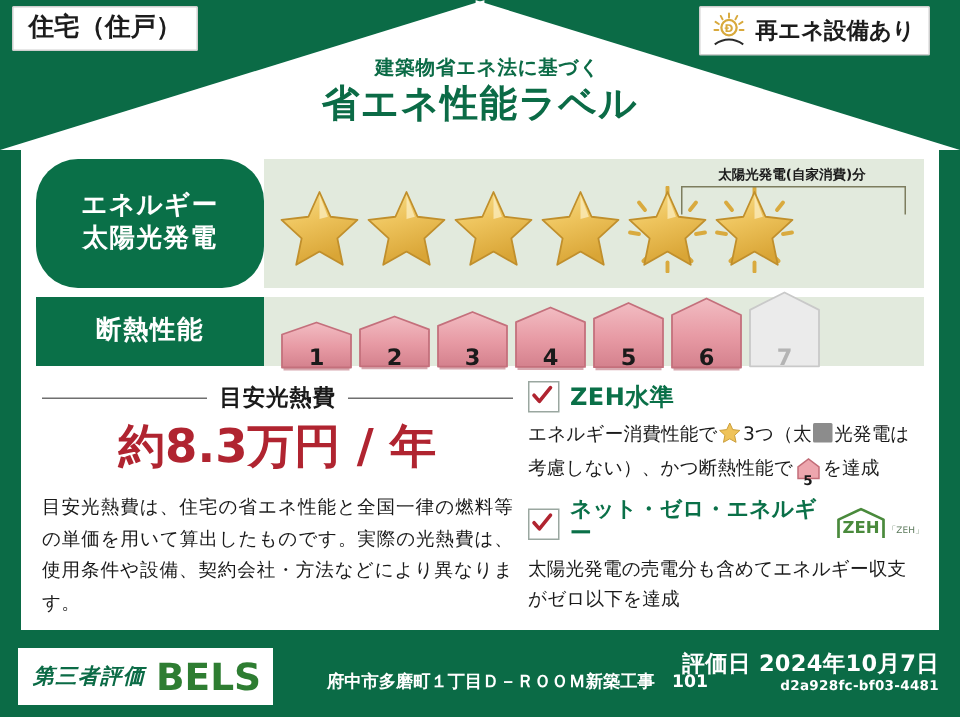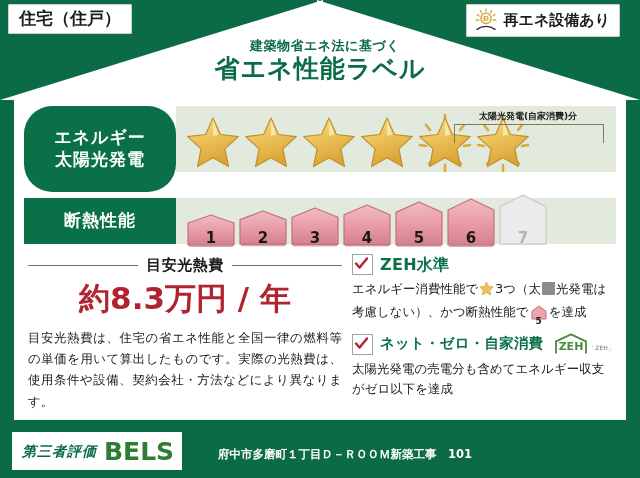--- a/index.html
+++ b/index.html
@@ -78,21 +78,21 @@
     text-align:center;letter-spacing:1px;
     flex:0 0 152px;
   }
   .row-body{
     flex:1;background:#e2eadd;position:relative;
     display:flex;align-items:center;
   }
 
   
   #row-energy .row-label{height:86px;border-radius:28px;}
-  #row-energy .row-body{height:66px;}
+  #row-energy .row-body{height:86px;}
   .stars{
     display:flex;align-items:center;gap:0px;
     margin-left:8px;position:relative;top:4px;
   }
   .star-cell{position:relative;width:58px;height:58px;}
   .star-cell svg{position:absolute;left:0;top:0;}
 
   .pv-bracket{
     position:absolute;right:12px;top:4px;width:152px;height:34px;
     pointer-events:none;
@@ -485,21 +485,21 @@
           </div>
         </div>
 
         <div class="zeh-block">
           <div class="zeh-head">
             <span class="chk">
               <svg width="15" height="15" viewBox="0 0 15 15">
                 <path d="M2 7.5 L5.6 11.6 L13 2.4" fill="none" stroke="#b02430" stroke-width="2.4" stroke-linecap="round" stroke-linejoin="round"></path>
               </svg>
             </span>
-            <span class="zeh-title small">ネット・ゼロ・自家消費</span>
+            <span class="zeh-title small">ネット・ゼロ・エネルギー</span>
             <span class="zeh-logo">
               <svg width="34" height="22" viewBox="0 0 34 22">
                 <path d="M2 20.6 L2 8.4 L17 1.4 L32 8.4 L32 20.6" fill="none" stroke="#4a8a3c" stroke-width="1.8" stroke-linejoin="round"></path>
                 <text x="17" y="17" text-anchor="middle" font-size="11" font-weight="bold" fill="#4a8a3c" font-family="DejaVu Sans, sans-serif">ZEH</text>
               </svg>
               <span class="tm">「ZEH」</span>
             </span>
           </div>
           <div class="zeh-desc">太陽光発電の売電分も含めてエネルギー収支がゼロ以下を達成</div>
         </div>
@@ -507,15 +507,19 @@
       </div>
     </div>
   </div>
 
   <div class="footer">
     <div class="bels-plate">
       <span class="jp">第三者評価</span>
       <span class="bels">BELS</span>
     </div>
     <div class="addr">府中市多磨町１丁目Ｄ－ＲＯＯＭ新築工事　101</div>
+    <div class="eval">
+      <div class="d">評価日 2024年10月7日</div>
+      <div class="id">d2a928fc-bf03-4481</div>
+    </div>
   </div>
 
 </div>
 
 </body></html>

